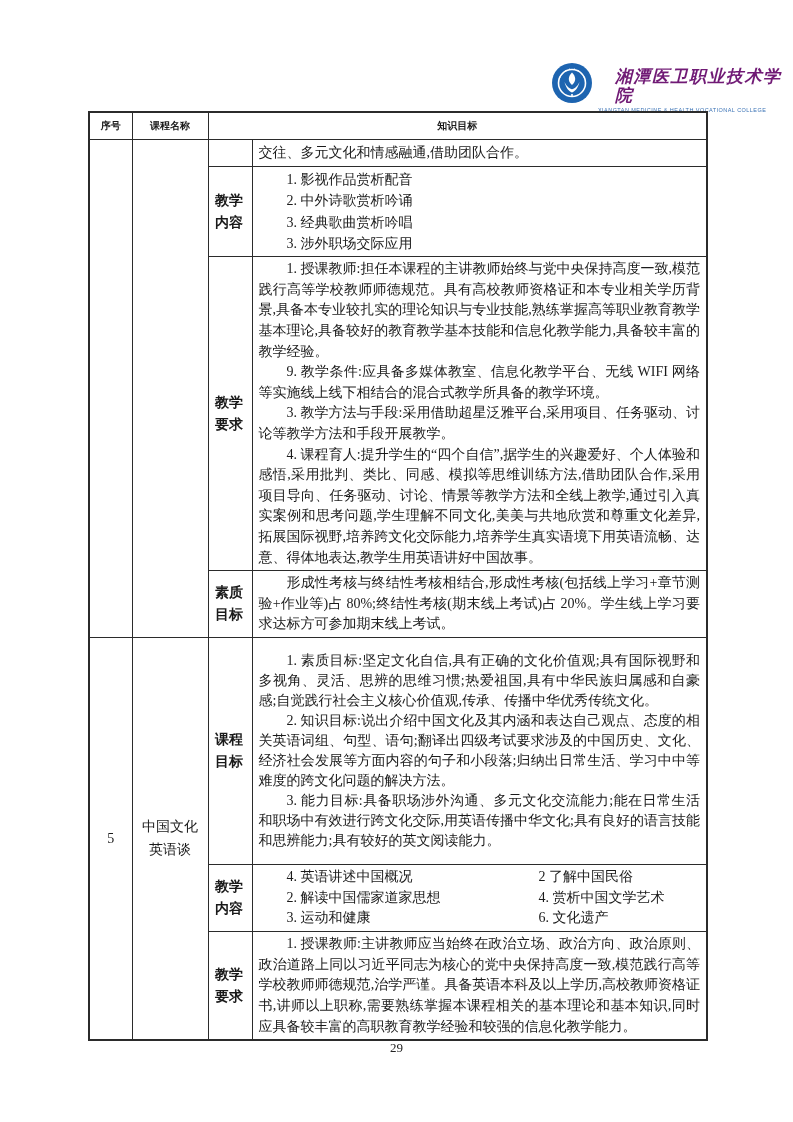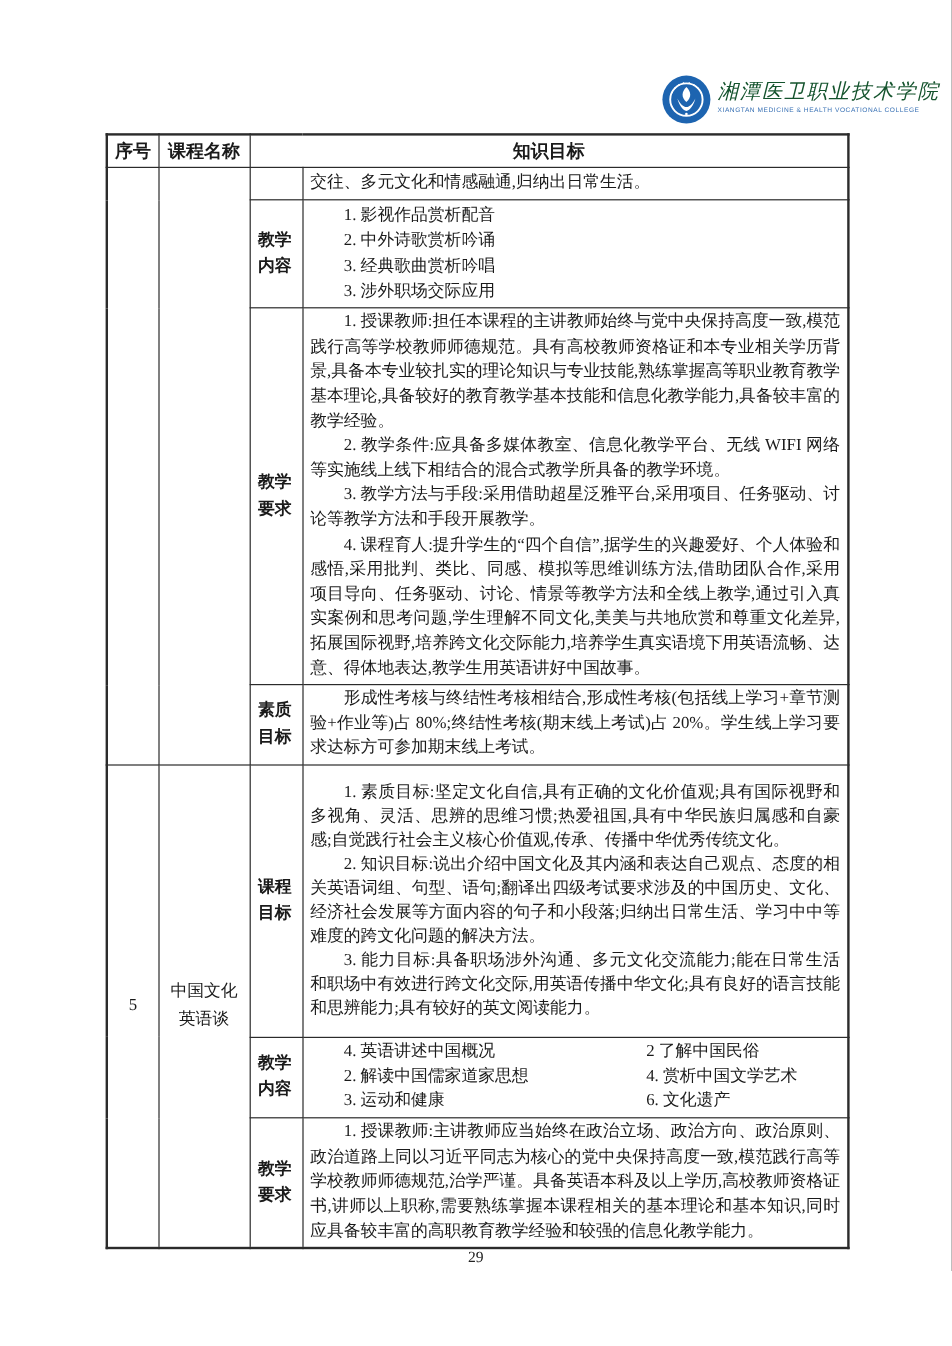--- a/index.html
+++ b/index.html
@@ -10,44 +10,45 @@
     margin:0 auto;
     font-family:"Liberation Serif","DejaVu Serif",serif;
     color:#1a1a1a;
     overflow:hidden;
   }
   
   .logo-wrap{position:absolute;top:62px;left:551px;display:flex;align-items:flex-start;}
   .logo-badge{width:42px;height:42px;flex:0 0 auto;}
   .logo-text{margin-left:5px;padding-top:6px;}
   .logo-zh{
-    font-size:17px;font-weight:normal;font-style:italic;
-    letter-spacing:1.5px;color:#14532d;line-height:1.1;
+    font-size:17px;font-weight:bold;font-style:italic;
+    letter-spacing:1.5px;color:#701a75;line-height:1.1;
     font-family:"Liberation Serif","DejaVu Serif",serif;
+    margin-left:17px;
   }
   .logo-en{
     font-size:5.5px;letter-spacing:0.45px;color:#3a72b5;
     margin-top:2px;font-family:"Liberation Sans","DejaVu Sans",sans-serif;
     white-space:nowrap;
   }
   
   table.course{
     position:absolute;left:88px;top:111px;
     width:618px;border-collapse:collapse;table-layout:fixed;
     font-size:14px;
   }
   table.course td{
     border:1px solid #2b2b2b;
     padding:2px 6px;
     vertical-align:middle;
     overflow:hidden;
   }
   table.course{border:2px solid #2b2b2b;}
   td.c-index,td.c-name{text-align:center;}
-  tr.hdr td{font-weight:bold;text-align:center;font-size:15px;height:24px;padding:1px 2px;}
+  tr.hdr td{font-weight:bold;text-align:center;font-size:10px;height:24px;padding:1px 2px;}
   td.lbl{text-align:center;padding:2px 2px;}
   td.lbl .lblspan{display:inline-block;width:30px;word-break:break-all;line-height:1.55;text-align:left;font-weight:bold;}
   td.body{vertical-align:middle;padding:2px 8px 2px 7px;}
   .para{margin:0;text-align:justify;text-indent:2em;line-height:20.6px;}
   .para.noindent{text-indent:0;}
   .litem{line-height:21.3px;padding-left:28px;}
   .two-col{display:grid;grid-template-columns:252px 1fr;padding-left:28px;}
   .two-col div{line-height:20.8px;}
   .namecell div{line-height:1.6;}
   
@@ -100,21 +101,21 @@
       <td class="c-index">序号</td>
       <td class="c-name">课程名称</td>
       <td colspan="2">知识目标</td>
     </tr>
 
     <tr style="height:27px">
       <td class="c-index" rowspan="4"></td>
       <td class="c-name" rowspan="4"></td>
       <td class="lbl"></td>
       <td class="body">
-        <p class="para noindent">交往、多元文化和情感融通,归纳出日常生活。</p>
+        <p class="para noindent">交往、多元文化和情感融通,借助团队合作。</p>
       </td>
     </tr>
 
     <tr style="height:87px">
       <td class="lbl">
         <span class="lblspan">教学内容</span>
       </td>
       <td class="body">
         <div class="litem">1. 影视作品赏析配音</div>
         <div class="litem">2. 中外诗歌赏析吟诵</div>
@@ -122,21 +123,21 @@
         <div class="litem">3. 涉外职场交际应用</div>
       </td>
     </tr>
 
     <tr style="height:310px">
       <td class="lbl">
         <span class="lblspan">教学要求</span>
       </td>
       <td class="body">
         <p class="para">1. 授课教师:担任本课程的主讲教师始终与党中央保持高度一致,模范践行高等学校教师师德规范。具有高校教师资格证和本专业相关学历背景,具备本专业较扎实的理论知识与专业技能,熟练掌握高等职业教育教学基本理论,具备较好的教育教学基本技能和信息化教学能力,具备较丰富的教学经验。</p>
-        <p class="para">2. 教学条件:应具备多媒体教室、信息化教学平台、无线 WIFI 网络等实施线上线下相结合的混合式教学所具备的教学环境。</p>
+        <p class="para">9. 教学条件:应具备多媒体教室、信息化教学平台、无线 WIFI 网络等实施线上线下相结合的混合式教学所具备的教学环境。</p>
         <p class="para">3. 教学方法与手段:采用借助超星泛雅平台,采用项目、任务驱动、讨论等教学方法和手段开展教学。</p>
         <p class="para">4. 课程育人:提升学生的“四个自信”,据学生的兴趣爱好、个人体验和感悟,采用批判、类比、同感、模拟等思维训练方法,借助团队合作,采用项目导向、任务驱动、讨论、情景等教学方法和全线上教学,通过引入真实案例和思考问题,学生理解不同文化,美美与共地欣赏和尊重文化差异,拓展国际视野,培养跨文化交际能力,培养学生真实语境下用英语流畅、达意、得体地表达,教学生用英语讲好中国故事。</p>
       </td>
     </tr>
 
     <tr style="height:63px">
       <td class="lbl">
         <span class="lblspan">素质目标</span>
       </td>
       <td class="body">

